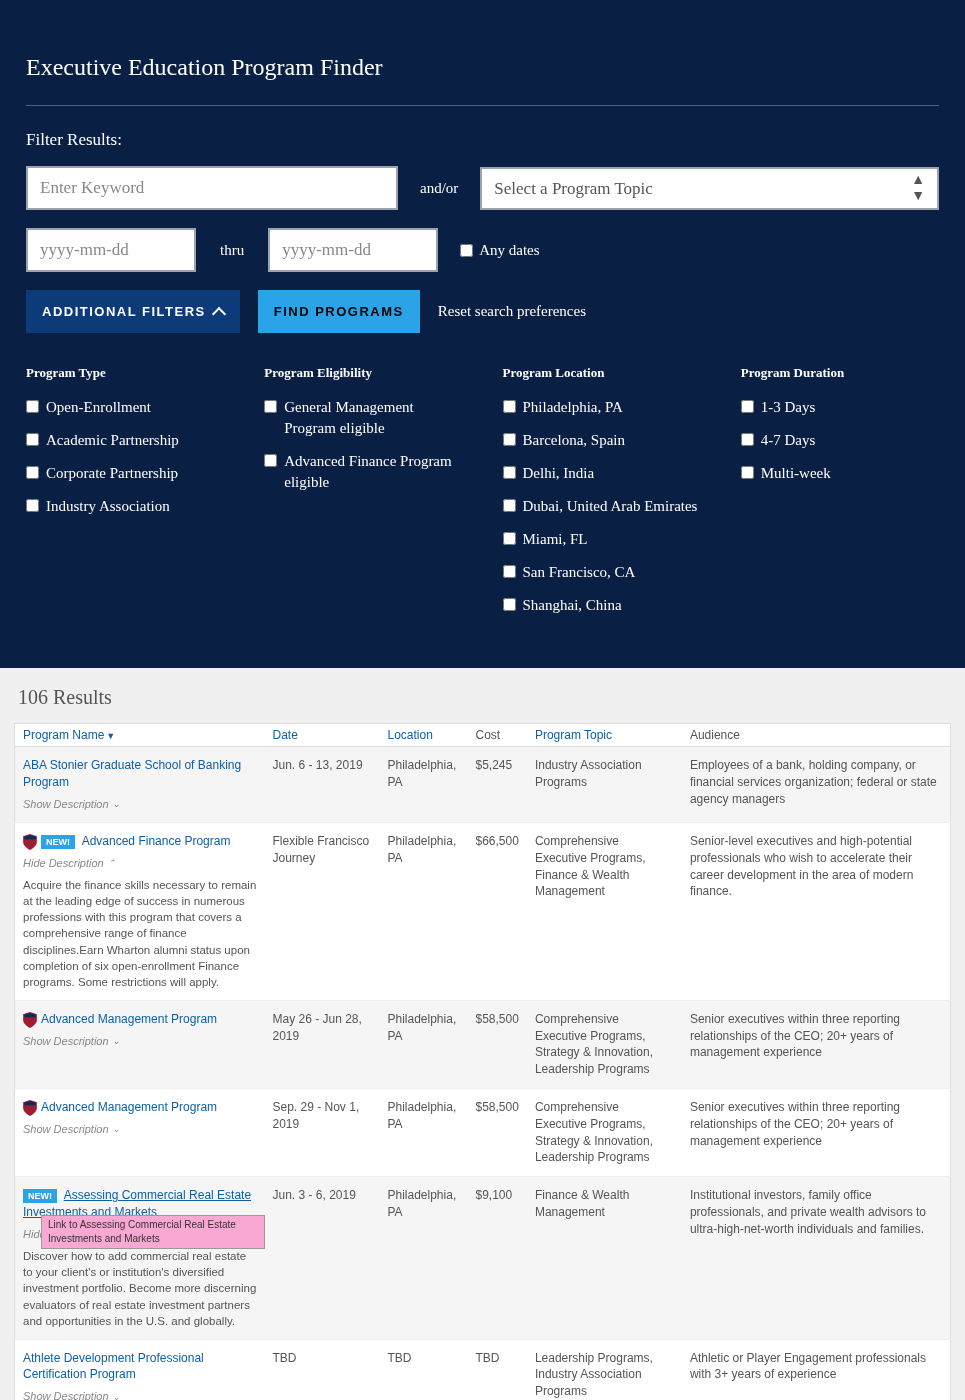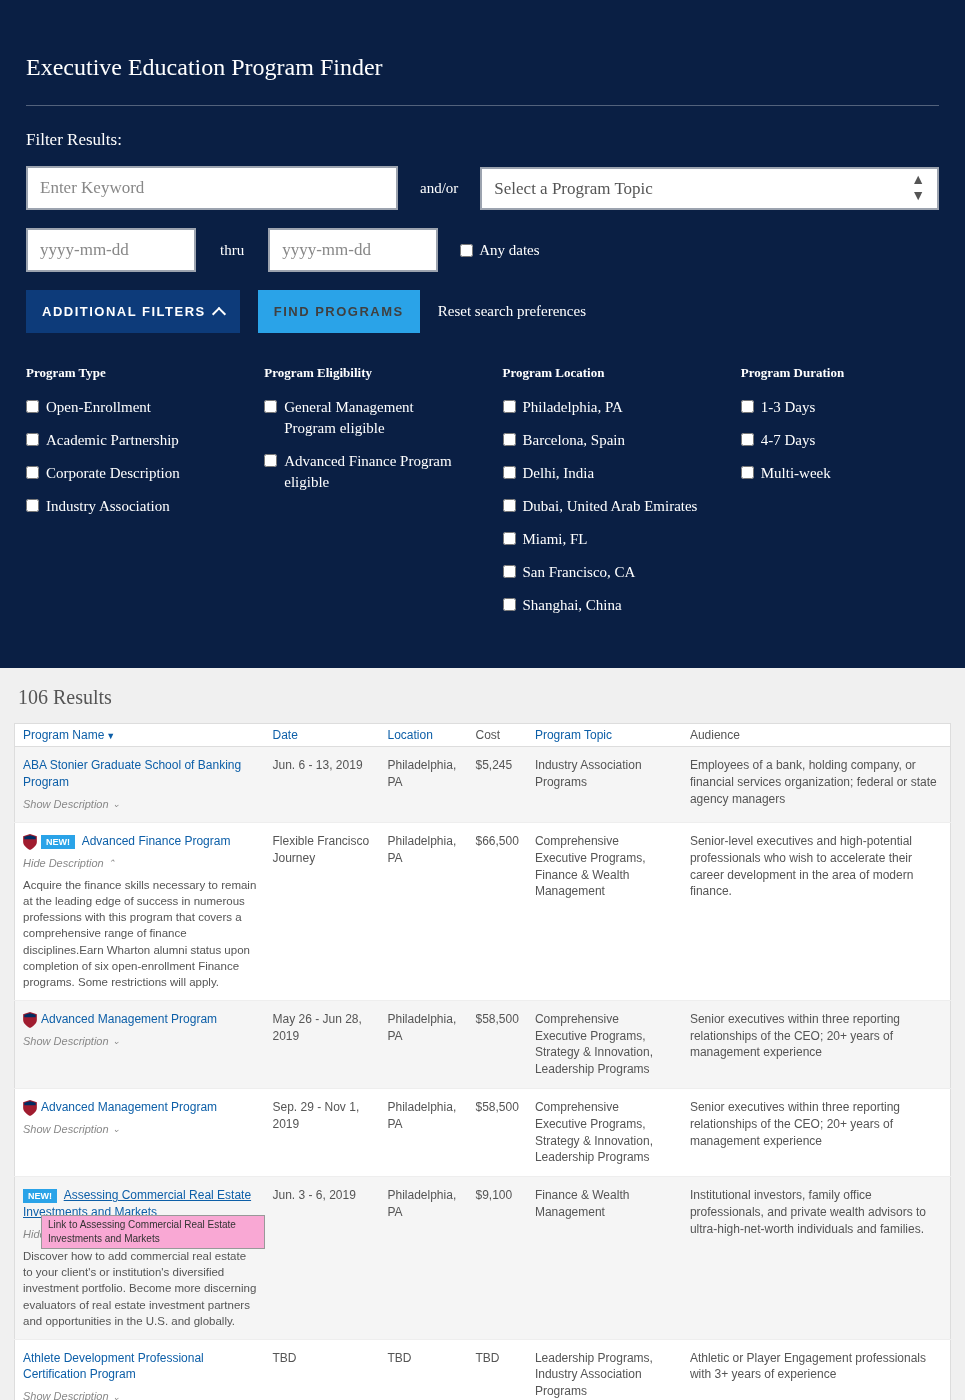--- a/index.html
+++ b/index.html
@@ -15,21 +15,21 @@
 .andor { font-size: 15px; color: #fff; padding: 0 10px; }
 .select-wrap { position: relative; flex: 1; }
 .select-input { width: 100%; appearance: none; -webkit-appearance: none; cursor: pointer; color: #555; }
 .select-caret { position: absolute; right: 14px; top: 50%; transform: translateY(-50%); pointer-events: none; font-size: 14px; color: #555; }
 .date-input { width: 170px; }
 .thru { font-size: 15px; padding: 0 12px; }
 .checkbox-inline { display: flex; align-items: center; gap: 6px; font-size: 15px; margin-left: 10px; }
 .button-row { display: flex; align-items: center; gap: 18px; margin-bottom: 32px; }
 .btn { border: none; padding: 14px 16px; font-size: 13px; letter-spacing: 1.5px; font-weight: bold; cursor: pointer; font-family: Arial, sans-serif; }
 .btn-dark { background: #0d3b7a; color: #fff; display: flex; align-items: center; gap: 8px; }
-.btn-light { background: #2aa3e8; color: #404040; }
+.btn-light { background: #2aa3e8; color: #000000; }
 .reset-link { color: #fff; font-size: 15px; cursor: pointer; }
 .chevron-up { display: inline-block; width: 10px; height: 10px; border-left: 2px solid #fff; border-top: 2px solid #fff; transform: rotate(45deg); margin-top: 4px; }
 .filter-groups { display: flex; gap: 40px; }
 .filter-group { flex: 1; }
 .filter-group h3 { font-size: 13px; font-weight: bold; margin-bottom: 16px; font-family: Georgia, serif; }
 .check-item { display: flex; align-items: flex-start; gap: 7px; font-size: 15px; margin-bottom: 12px; line-height: 1.4; }
 .check-item input { margin-top: 3px; flex-shrink: 0; }
 .results-section { padding: 18px 14px; }
 .results-count { font-size: 20px; color: #555; margin-bottom: 14px; padding-left: 4px; }
 .results-table { width: 100%; border-collapse: collapse; background: #fff; font-family: Arial, Helvetica, sans-serif; font-size: 12px; border: 1px solid #ddd; }
@@ -96,21 +96,21 @@
         <label class="check-item">
           <input type="checkbox" style="">
           <span>Open-Enrollment</span>
         </label>
         <label class="check-item">
           <input type="checkbox" style="">
           <span>Academic Partnership</span>
         </label>
         <label class="check-item">
           <input type="checkbox" style="">
-          <span>Corporate Description</span>
+          <span>Corporate Partnership</span>
         </label>
         <label class="check-item">
           <input type="checkbox" style="">
           <span>Industry Association</span>
         </label>
       </div>
       <div class="filter-group">
         <h3>Program Eligibility</h3>
         <label class="check-item">
           <input type="checkbox" style="">

